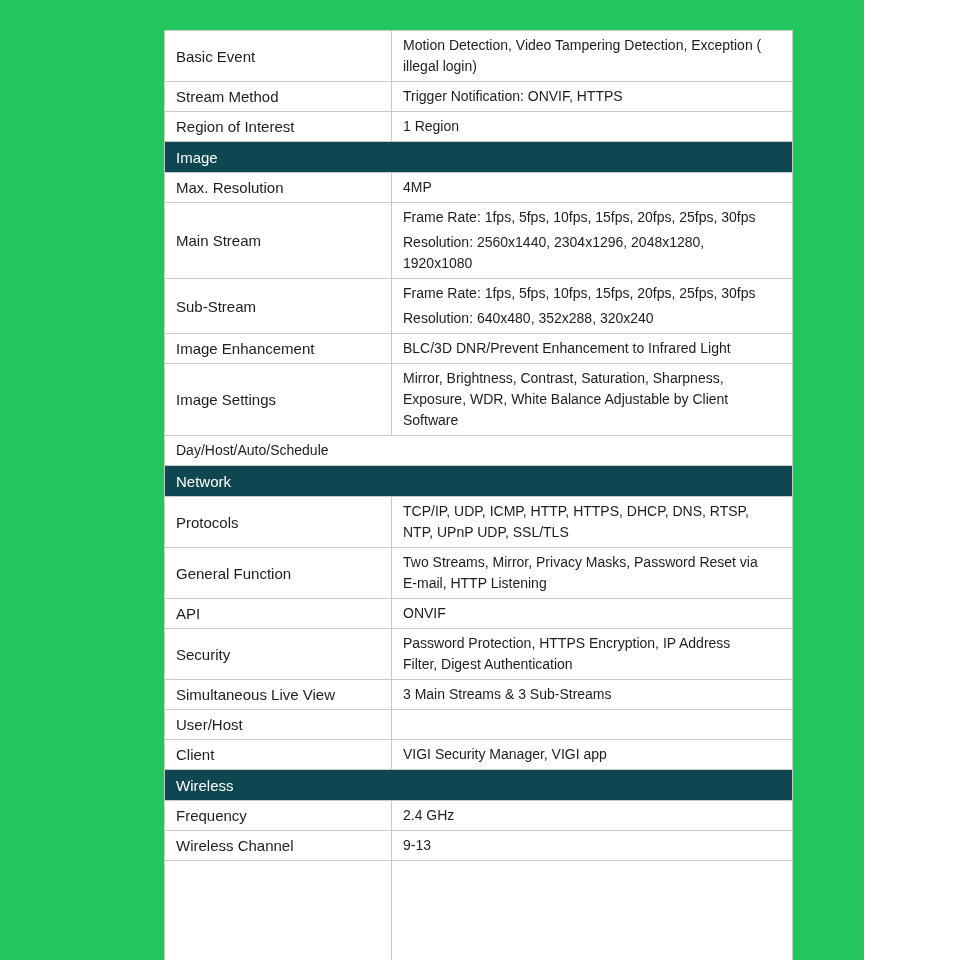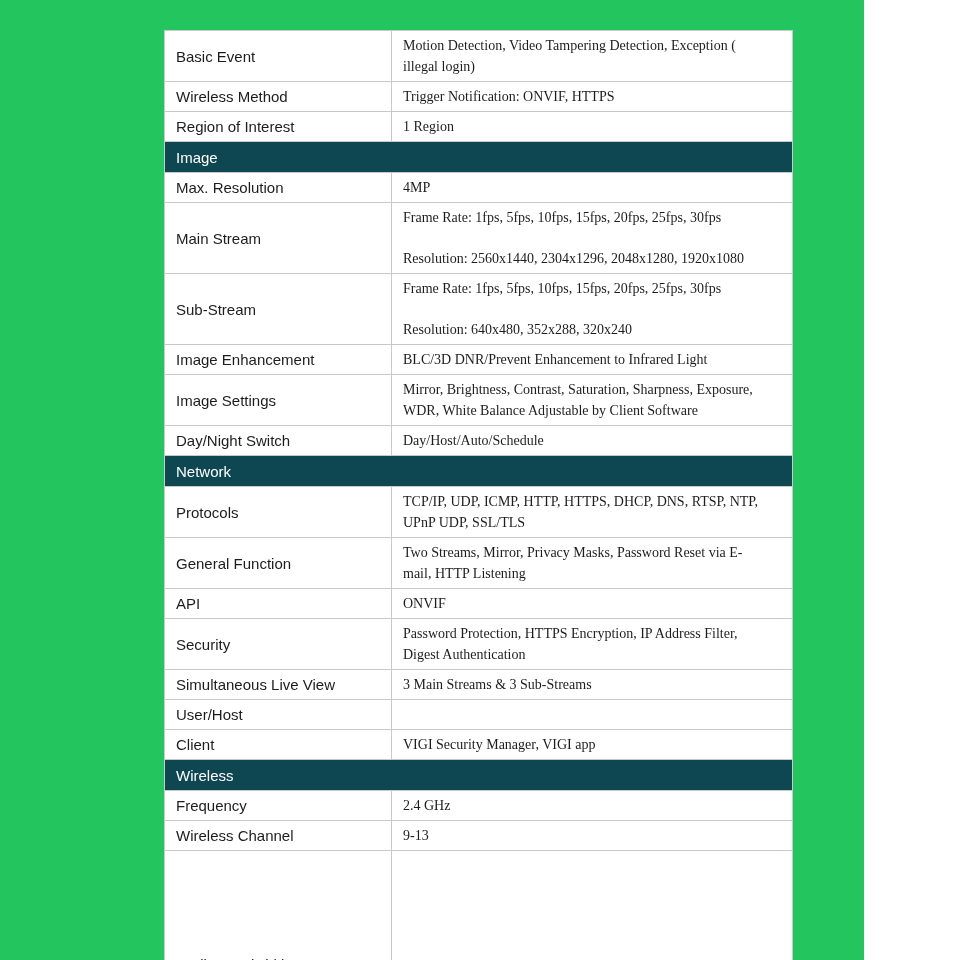--- a/index.html
+++ b/index.html
@@ -46,27 +46,26 @@
   .cell-value {
     flex: 1 1 auto;
     box-sizing: border-box;
     padding: 4px 24px 4px 11px;
     display: flex;
     flex-direction: column;
     justify-content: center;
     font-size: 14px;
     line-height: 21px;
     color: var(--text-color, #1d1d1d);
-    font-family: Liberation Serif, serif;
   }
   .cell-value p {
     margin: 0;
   }
   .cell-value p + p {
-    margin-top: 20px;
+    margin-top: 4px;
   }
   .section-bar {
     background: var(--header-bg, #0e4651);
     color: var(--header-text, #ffffff);
     font-size: 15px;
     line-height: 21px;
     padding: 5px 20px 4px 11px;
     border-bottom: 1px solid var(--border-color, #c9c9c9);
   }
 </style>
@@ -75,21 +74,21 @@
 
 <div class="page">
   <div class="spec-table" id="spec-table">
       <div class="row">
         <div class="cell-label">Basic Event</div>
         <div class="cell-value">
           <p>Motion Detection, Video Tampering Detection, Exception ( illegal login)</p>
         </div>
       </div>
       <div class="row">
-        <div class="cell-label">Wireless Method</div>
+        <div class="cell-label">Stream Method</div>
         <div class="cell-value">
           <p>Trigger Notification: ONVIF, HTTPS</p>
         </div>
       </div>
       <div class="row">
         <div class="cell-label">Region of Interest</div>
         <div class="cell-value">
           <p>1 Region</p>
         </div>
       </div>
@@ -120,21 +119,20 @@
           <p>BLC/3D DNR/Prevent Enhancement to Infrared Light</p>
         </div>
       </div>
       <div class="row">
         <div class="cell-label">Image Settings</div>
         <div class="cell-value">
           <p>Mirror, Brightness, Contrast, Saturation, Sharpness, Exposure, WDR, White Balance Adjustable by Client Software</p>
         </div>
       </div>
       <div class="row">
-        <div class="cell-label">Day/Night Switch</div>
         <div class="cell-value">
           <p>Day/Host/Auto/Schedule</p>
         </div>
       </div>
       <div class="section-bar"><span>Network</span></div>
       <div class="row">
         <div class="cell-label">Protocols</div>
         <div class="cell-value">
           <p>TCP/IP, UDP, ICMP, HTTP, HTTPS, DHCP, DNS, RTSP, NTP, UPnP UDP, SSL/TLS</p>
         </div>

